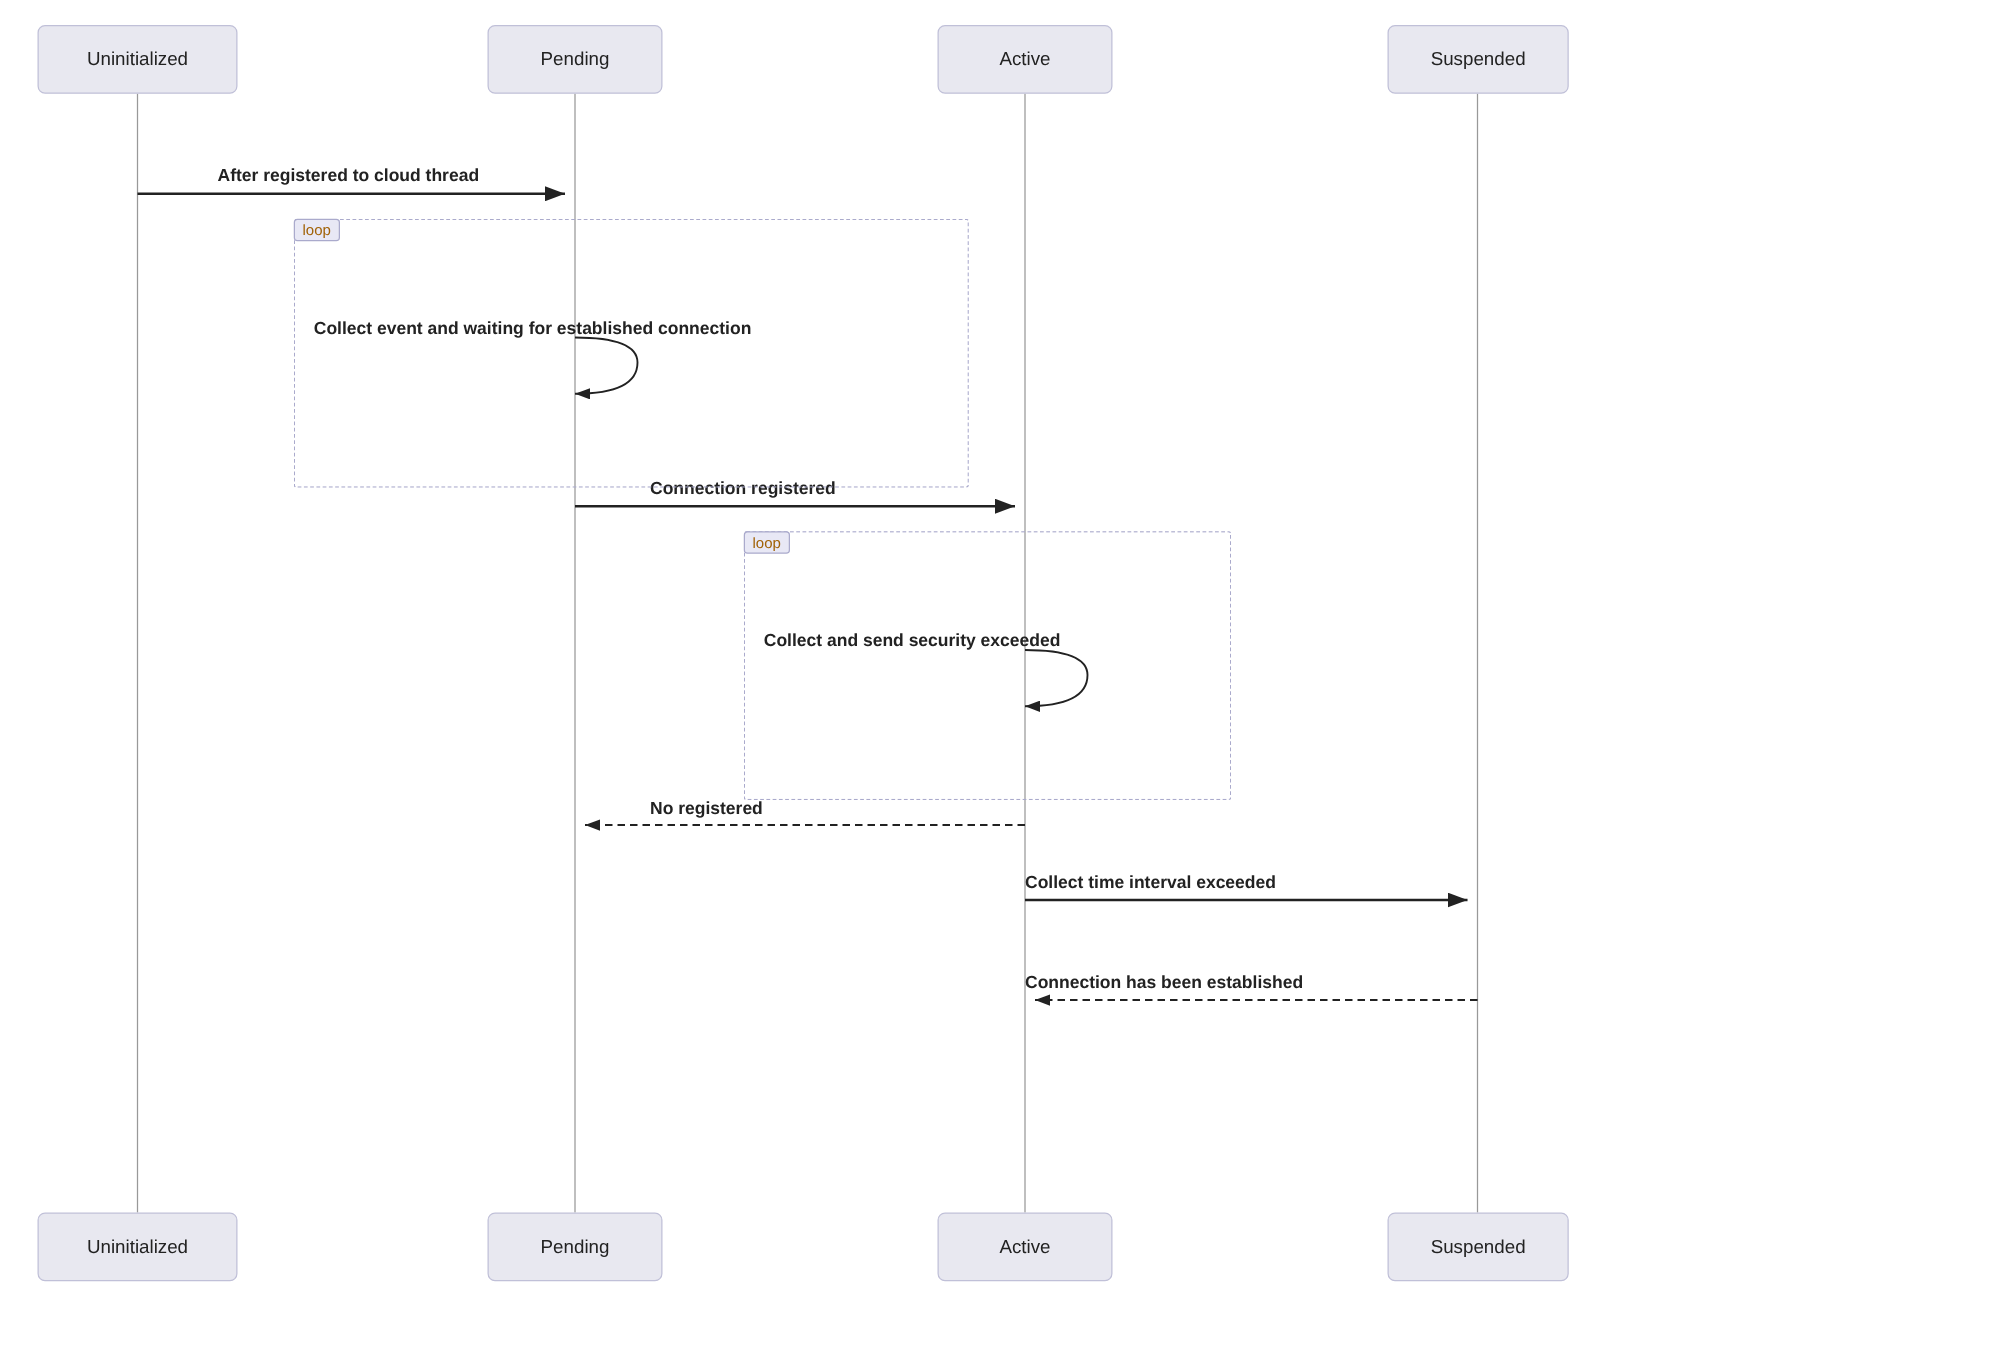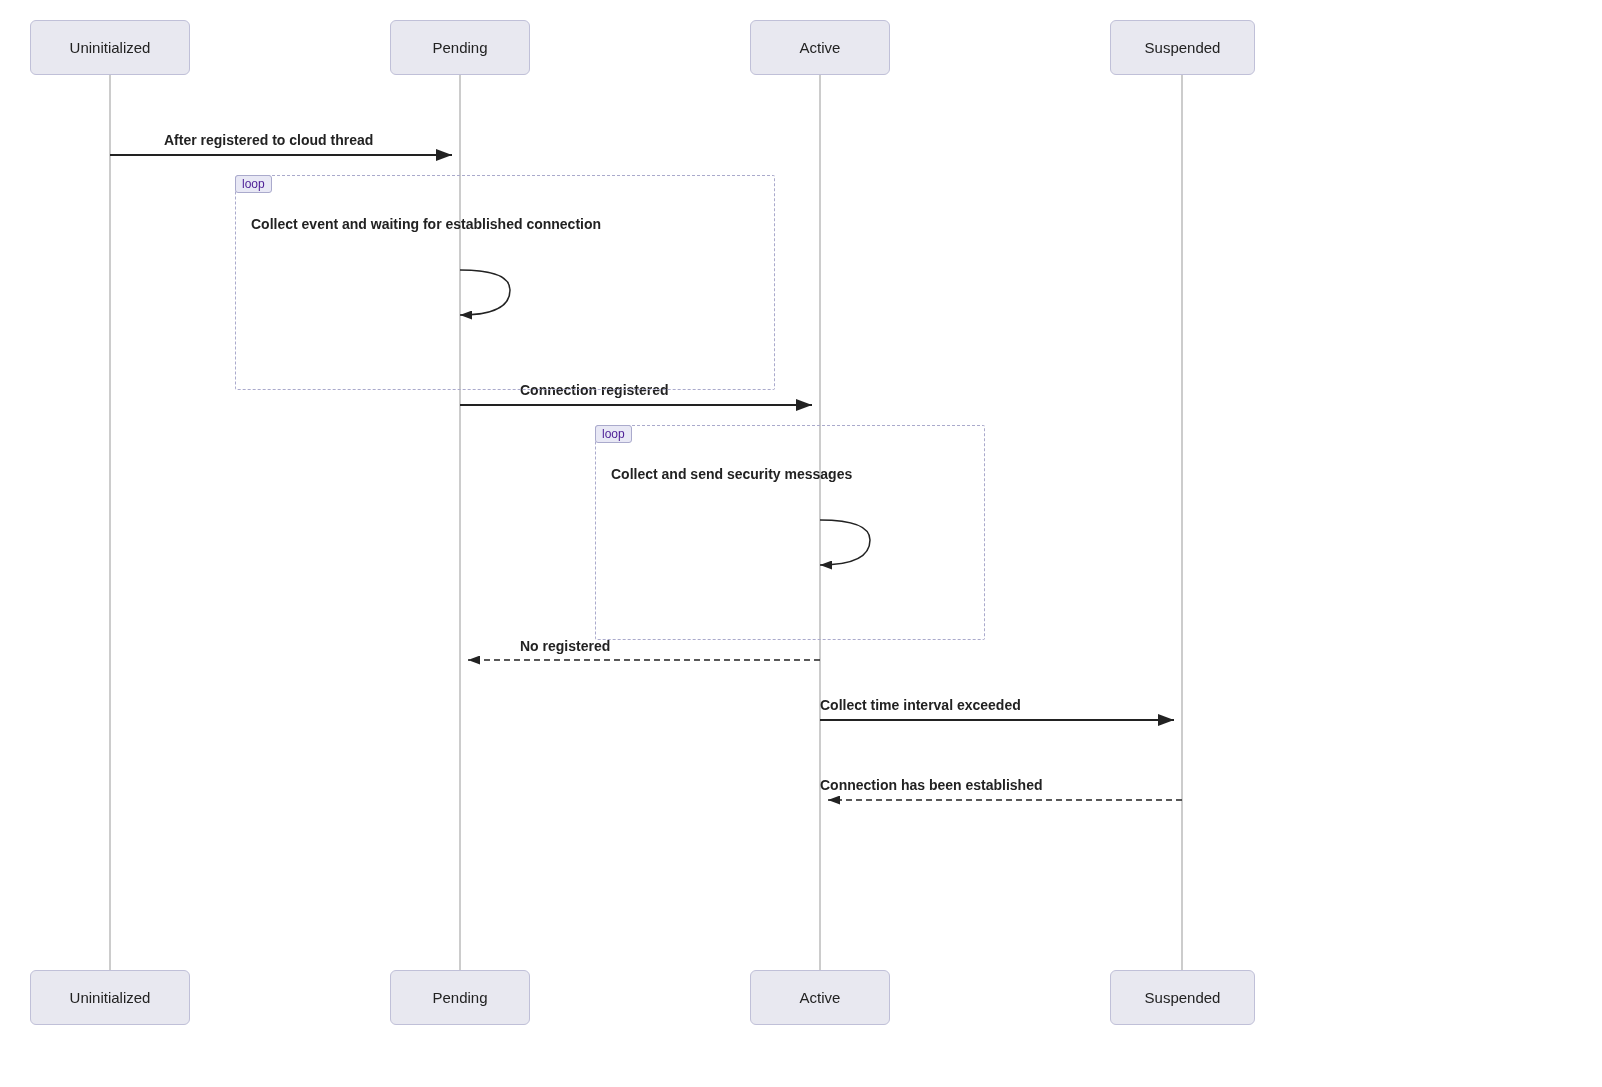--- a/index.html
+++ b/index.html
@@ -39,30 +39,31 @@
       border-radius: 2px;
     }
 
     .loop-label {
       position: absolute;
       background: #e8e8f5;
       border: 1px solid #aaaacc;
       border-radius: 3px;
       padding: 1px 6px;
       font-size: 12px;
-      color: #4c1d95;
+      color: #a16207;
       top: -1px;
       left: -1px;
     }
 
     .loop-desc {
       position: absolute;
       font-size: 14px;
       font-weight: bold;
       color: #222;
+      margin-top: 38px;
     }
 
     .arrow-label {
       position: absolute;
       font-size: 14px;
       font-weight: bold;
       color: #222;
       white-space: nowrap;
     }
 
@@ -119,21 +120,21 @@
   <div class="lifeline-box" style="left:390px; top:20px; width:140px; height:55px;">
     <span>Pending</span>
   </div>
   <div class="lifeline-box" style="left:750px; top:20px; width:140px; height:55px;">
     <span>Active</span>
   </div>
   <div class="lifeline-box" style="left:1110px; top:20px; width:145px; height:55px;">
     <span>Suspended</span>
   </div>
 
-  <div class="arrow-label" style="left:164px; top:132px;">
+  <div class="arrow-label" style="left:174px; top:132px;">
     <span>After registered to cloud thread</span>
   </div>
 
   <div class="arrow-label" style="left:520px; top:382px;">
     <span>Connection registered</span>
   </div>
 
   <div class="arrow-label" style="left:520px; top:638px;">
     <span>No registered</span>
   </div>
@@ -153,21 +154,21 @@
     <div class="loop-desc" style="top:40px; left:15px; font-size:14px; font-weight:bold;">
       <span>Collect event and waiting for established connection</span>
     </div>
   </div>
 
   <div class="loop-box" style="left:595px; top:425px; width:390px; height:215px;">
     <div class="loop-label">
       <span>loop</span>
     </div>
     <div class="loop-desc" style="top:40px; left:15px; font-size:14px; font-weight:bold;">
-      <span>Collect and send security messages</span>
+      <span>Collect and send security exceeded</span>
     </div>
   </div>
 
   <div class="lifeline-box" style="left:30px; top:970px; width:160px; height:55px;">
     <span>Uninitialized</span>
   </div>
   <div class="lifeline-box" style="left:390px; top:970px; width:140px; height:55px;">
     <span>Pending</span>
   </div>
   <div class="lifeline-box" style="left:750px; top:970px; width:140px; height:55px;">

